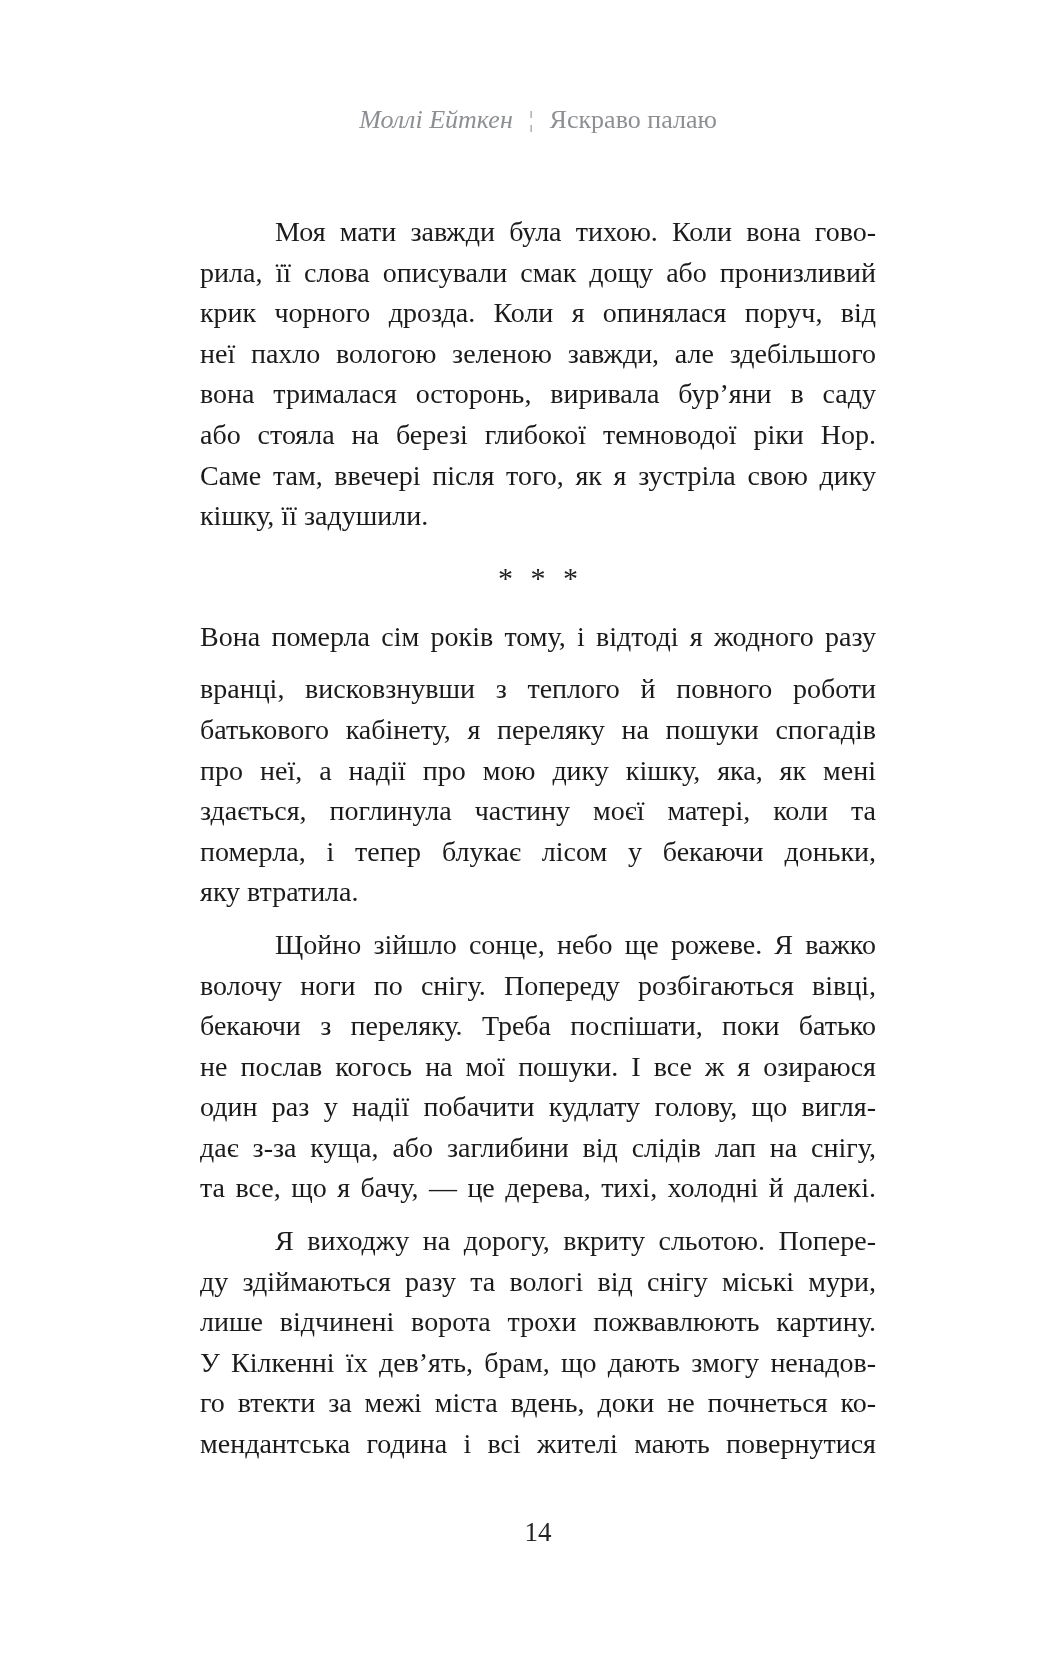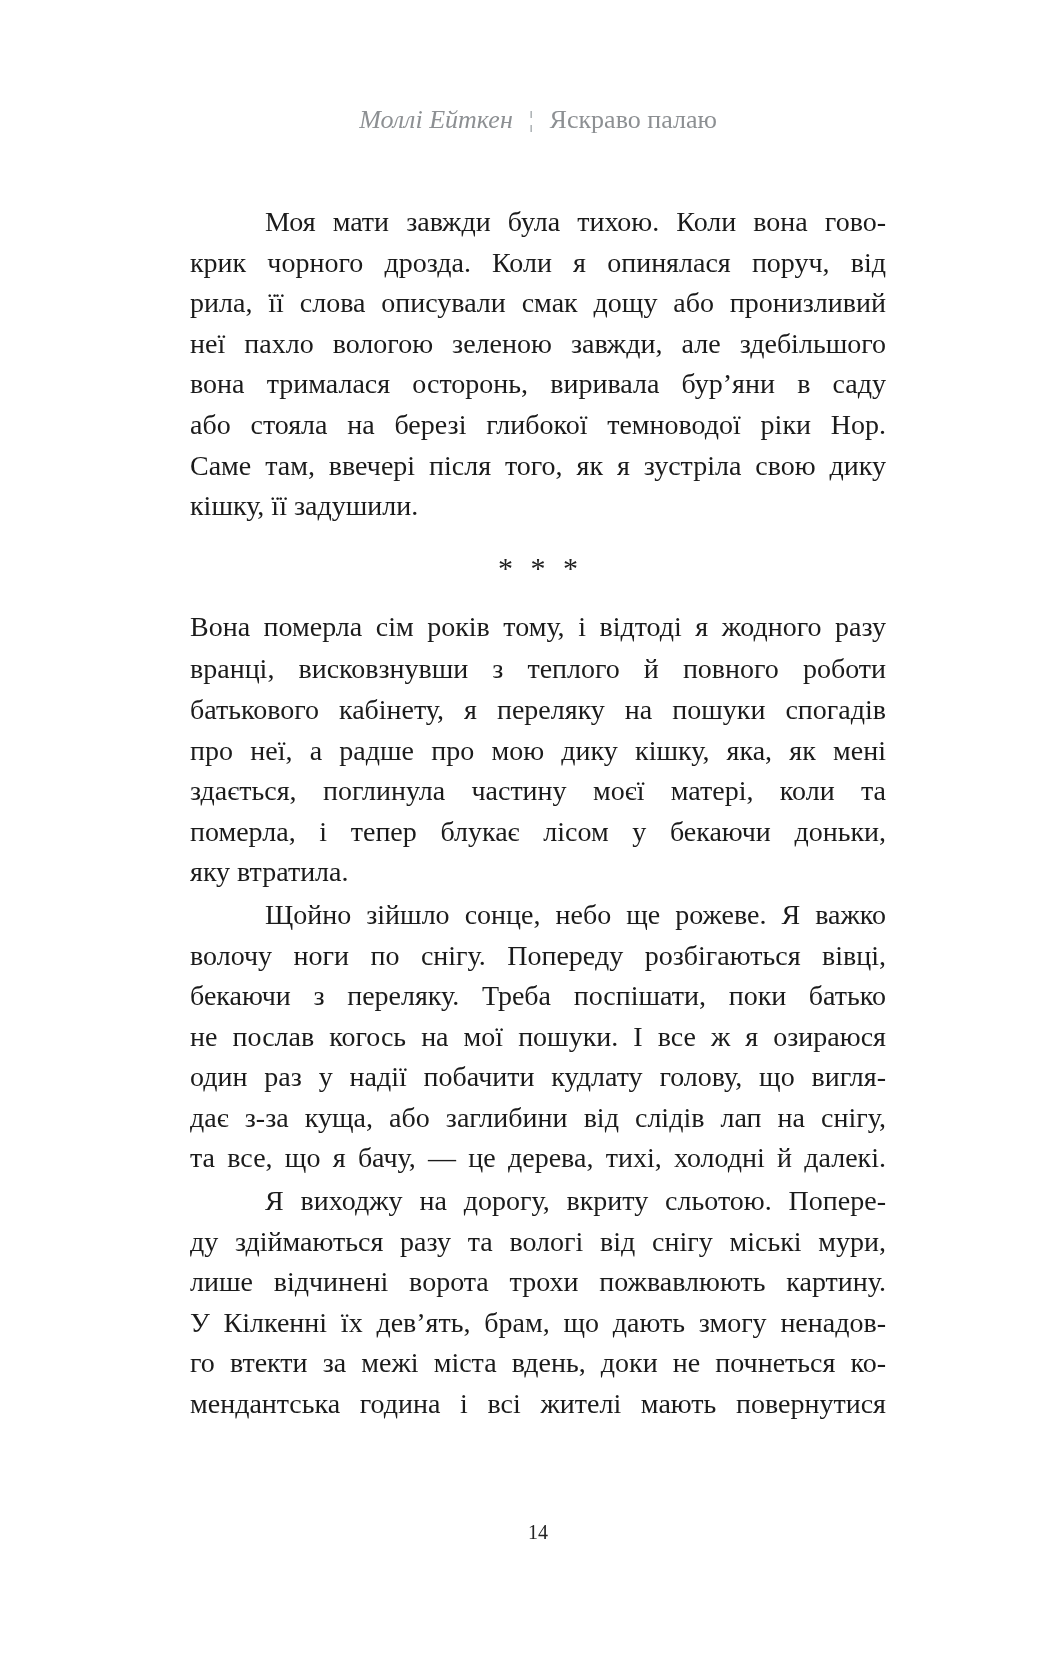--- a/index.html
+++ b/index.html
@@ -40,21 +40,21 @@
     transform: translateY(-1px);
   }
   
   .text-block {
     position: absolute;
     left: 188px;
     top: 200px;
     width: 700px;
     font-size: 28px;
   }
-  .paragraph { margin: 2px; padding: 0; }
+  .paragraph { margin: 12px; padding: 0; }
   .ln {
     height: 40.6px;
     line-height: 40.6px;
     text-align: justify;
     text-align-last: justify;
     white-space: normal;
     overflow: hidden;
   }
   .ln.indent { padding-left: 75px; }
   .ln.par-last { text-align-last: left; }
@@ -68,57 +68,57 @@
     word-spacing: 10px;
     color: #222222;
   }
   
   .folio {
     position: absolute;
     left: 188px;
     top: 1512px;
     width: 700px;
     text-align: center;
-    font-size: 20px;
+    font-size: 27px;
     line-height: 40px;
     color: #242424;
   }
 </style>
 </head>
 <body>
 
 <div class="page">
 
   <div class="running-head">
     <span class="author">Моллі Ейткен</span><span class="head-sep">¦</span><span class="book-title">Яскраво палаю</span>
   </div>
 
   <div class="text-block">
 
     <div class="paragraph">
       <div class="ln indent">Моя мати завжди була тихою. Коли вона гово-</div>
+      <div class="ln">рила, її слова описували смак дощу або пронизливий</div>
       <div class="ln">крик чорного дрозда. Коли я опинялася поруч, від</div>
-      <div class="ln">рила, її слова описували смак дощу або пронизливий</div>
       <div class="ln">неї пахло вологою зеленою завжди, але здебільшого</div>
       <div class="ln">вона трималася осторонь, виривала бур’яни в саду</div>
       <div class="ln">або стояла на березі глибокої темноводої ріки Нор.</div>
       <div class="ln">Саме там, ввечері після того, як я зустріла свою дику</div>
       <div class="ln par-last">кішку, її задушили.</div>
     </div>
 
     <div class="asterisk-separator">* * *</div>
 
     <div class="paragraph">
       <div class="ln">Вона померла сім років тому, і відтоді я жодного разу</div>
     </div>
 
     <div class="paragraph">
       <div class="ln">вранці, висковзнувши з теплого й повного роботи</div>
       <div class="ln">батькового кабінету, я переляку на пошуки спогадів</div>
-      <div class="ln">про неї, а радше про мою дику кішку, яка, як мені</div>
+      <div class="ln">про неї, а надії про мою дику кішку, яка, як мені</div>
       <div class="ln">здається, поглинула частину моєї матері, коли та</div>
       <div class="ln">померла, і тепер блукає лісом у бекаючи доньки,</div>
       <div class="ln par-last">яку втратила.</div>
     </div>
 
     <div class="paragraph">
       <div class="ln indent">Щойно зійшло сонце, небо ще рожеве. Я важко</div>
       <div class="ln">волочу ноги по снігу. Попереду розбігаються вівці,</div>
       <div class="ln">бекаючи з переляку. Треба поспішати, поки батько</div>
       <div class="ln">не послав когось на мої пошуки. І все ж я озираюся</div>

